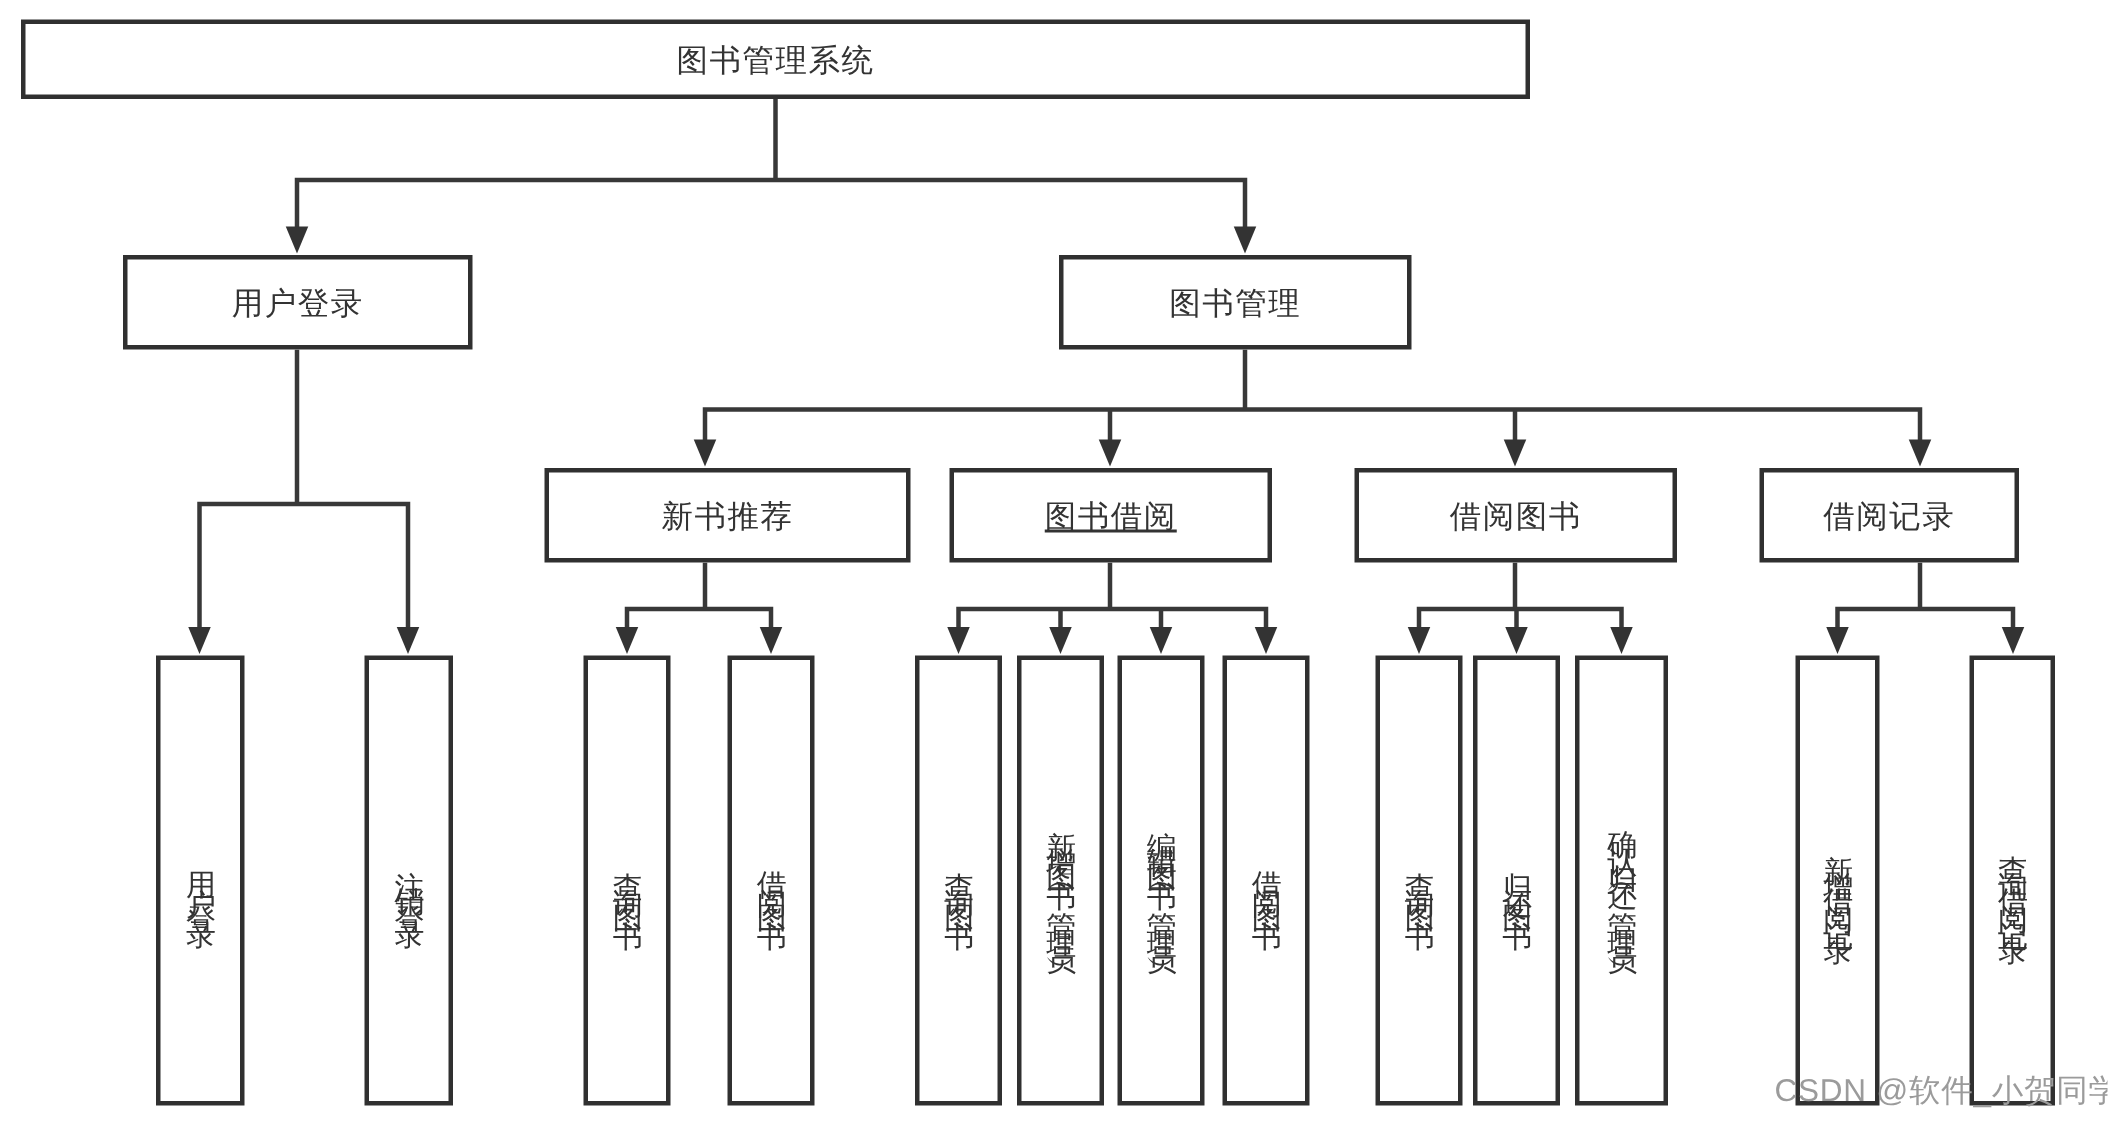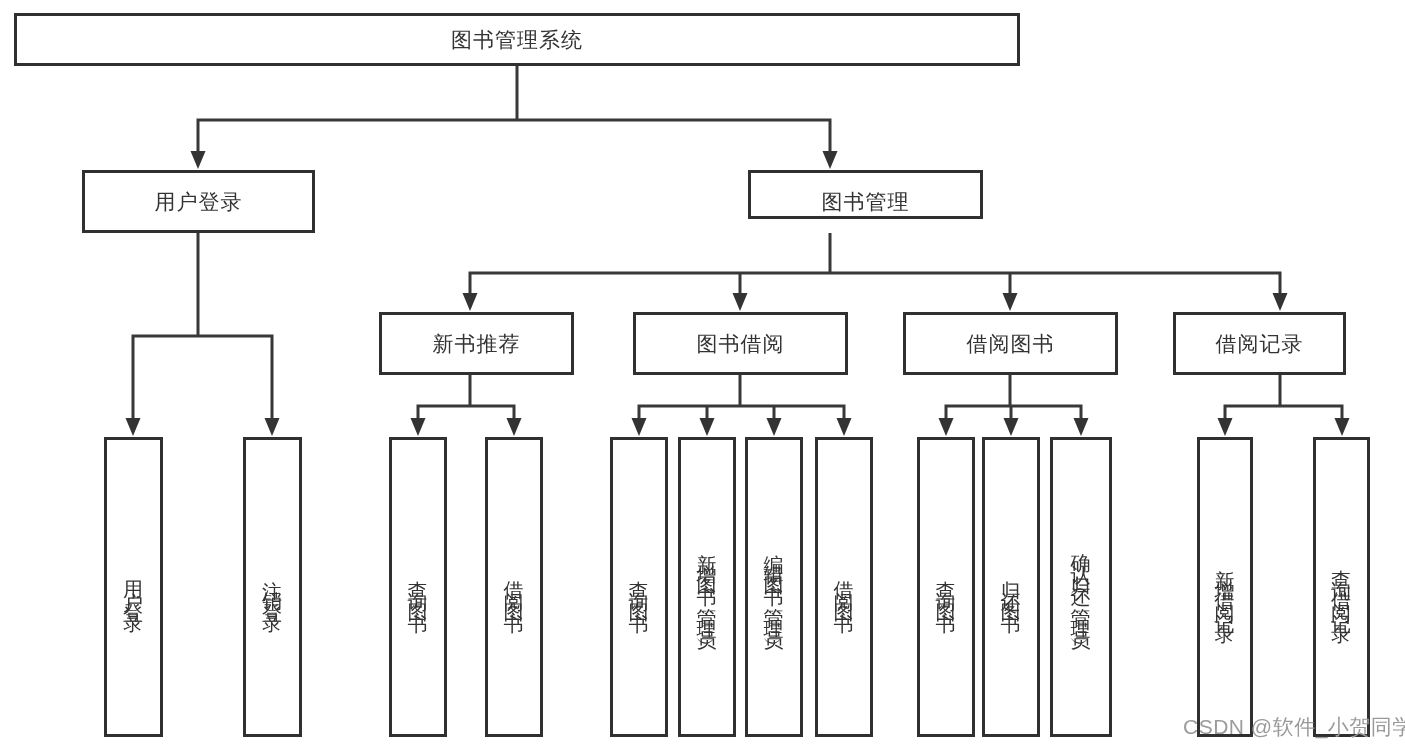--- a/index.html
+++ b/index.html
@@ -114,28 +114,28 @@
     </g>
   </svg>
 
   <div class="node h" style="left:14px; top:13px; width:1006px; height:53px;">
     <span>图书管理系统</span>
   </div>
 
   <div class="node h" style="left:82px; top:170px; width:233px; height:63px;">
     <span>用户登录</span>
   </div>
-  <div class="node h" style="left:748px; top:170px; width:235px; height:49px;align-items:flex-end;">
+  <div class="node h" style="left:706px; top:170px; width:235px; height:63px;">
     <span>图书管理</span>
   </div>
 
-  <div class="node h" style="left:379px; top:312px; width:195px; height:63px;">
+  <div class="node h" style="left:363px; top:312px; width:244px; height:63px;">
     <span>新书推荐</span>
   </div>
-  <div class="node h" style="left:633px; top:312px; width:215px; height:63px;">
+  <div class="node h" style="left:633px; top:312px; width:215px; height:63px;text-decoration:underline;">
     <span>图书借阅</span>
   </div>
   <div class="node h" style="left:903px; top:312px; width:215px; height:63px;">
     <span>借阅图书</span>
   </div>
   <div class="node h" style="left:1173px; top:312px; width:173px; height:63px;">
     <span>借阅记录</span>
   </div>
 
   <div class="node leaf" style="left:104px; top:437px; width:59px; height:300px;">

